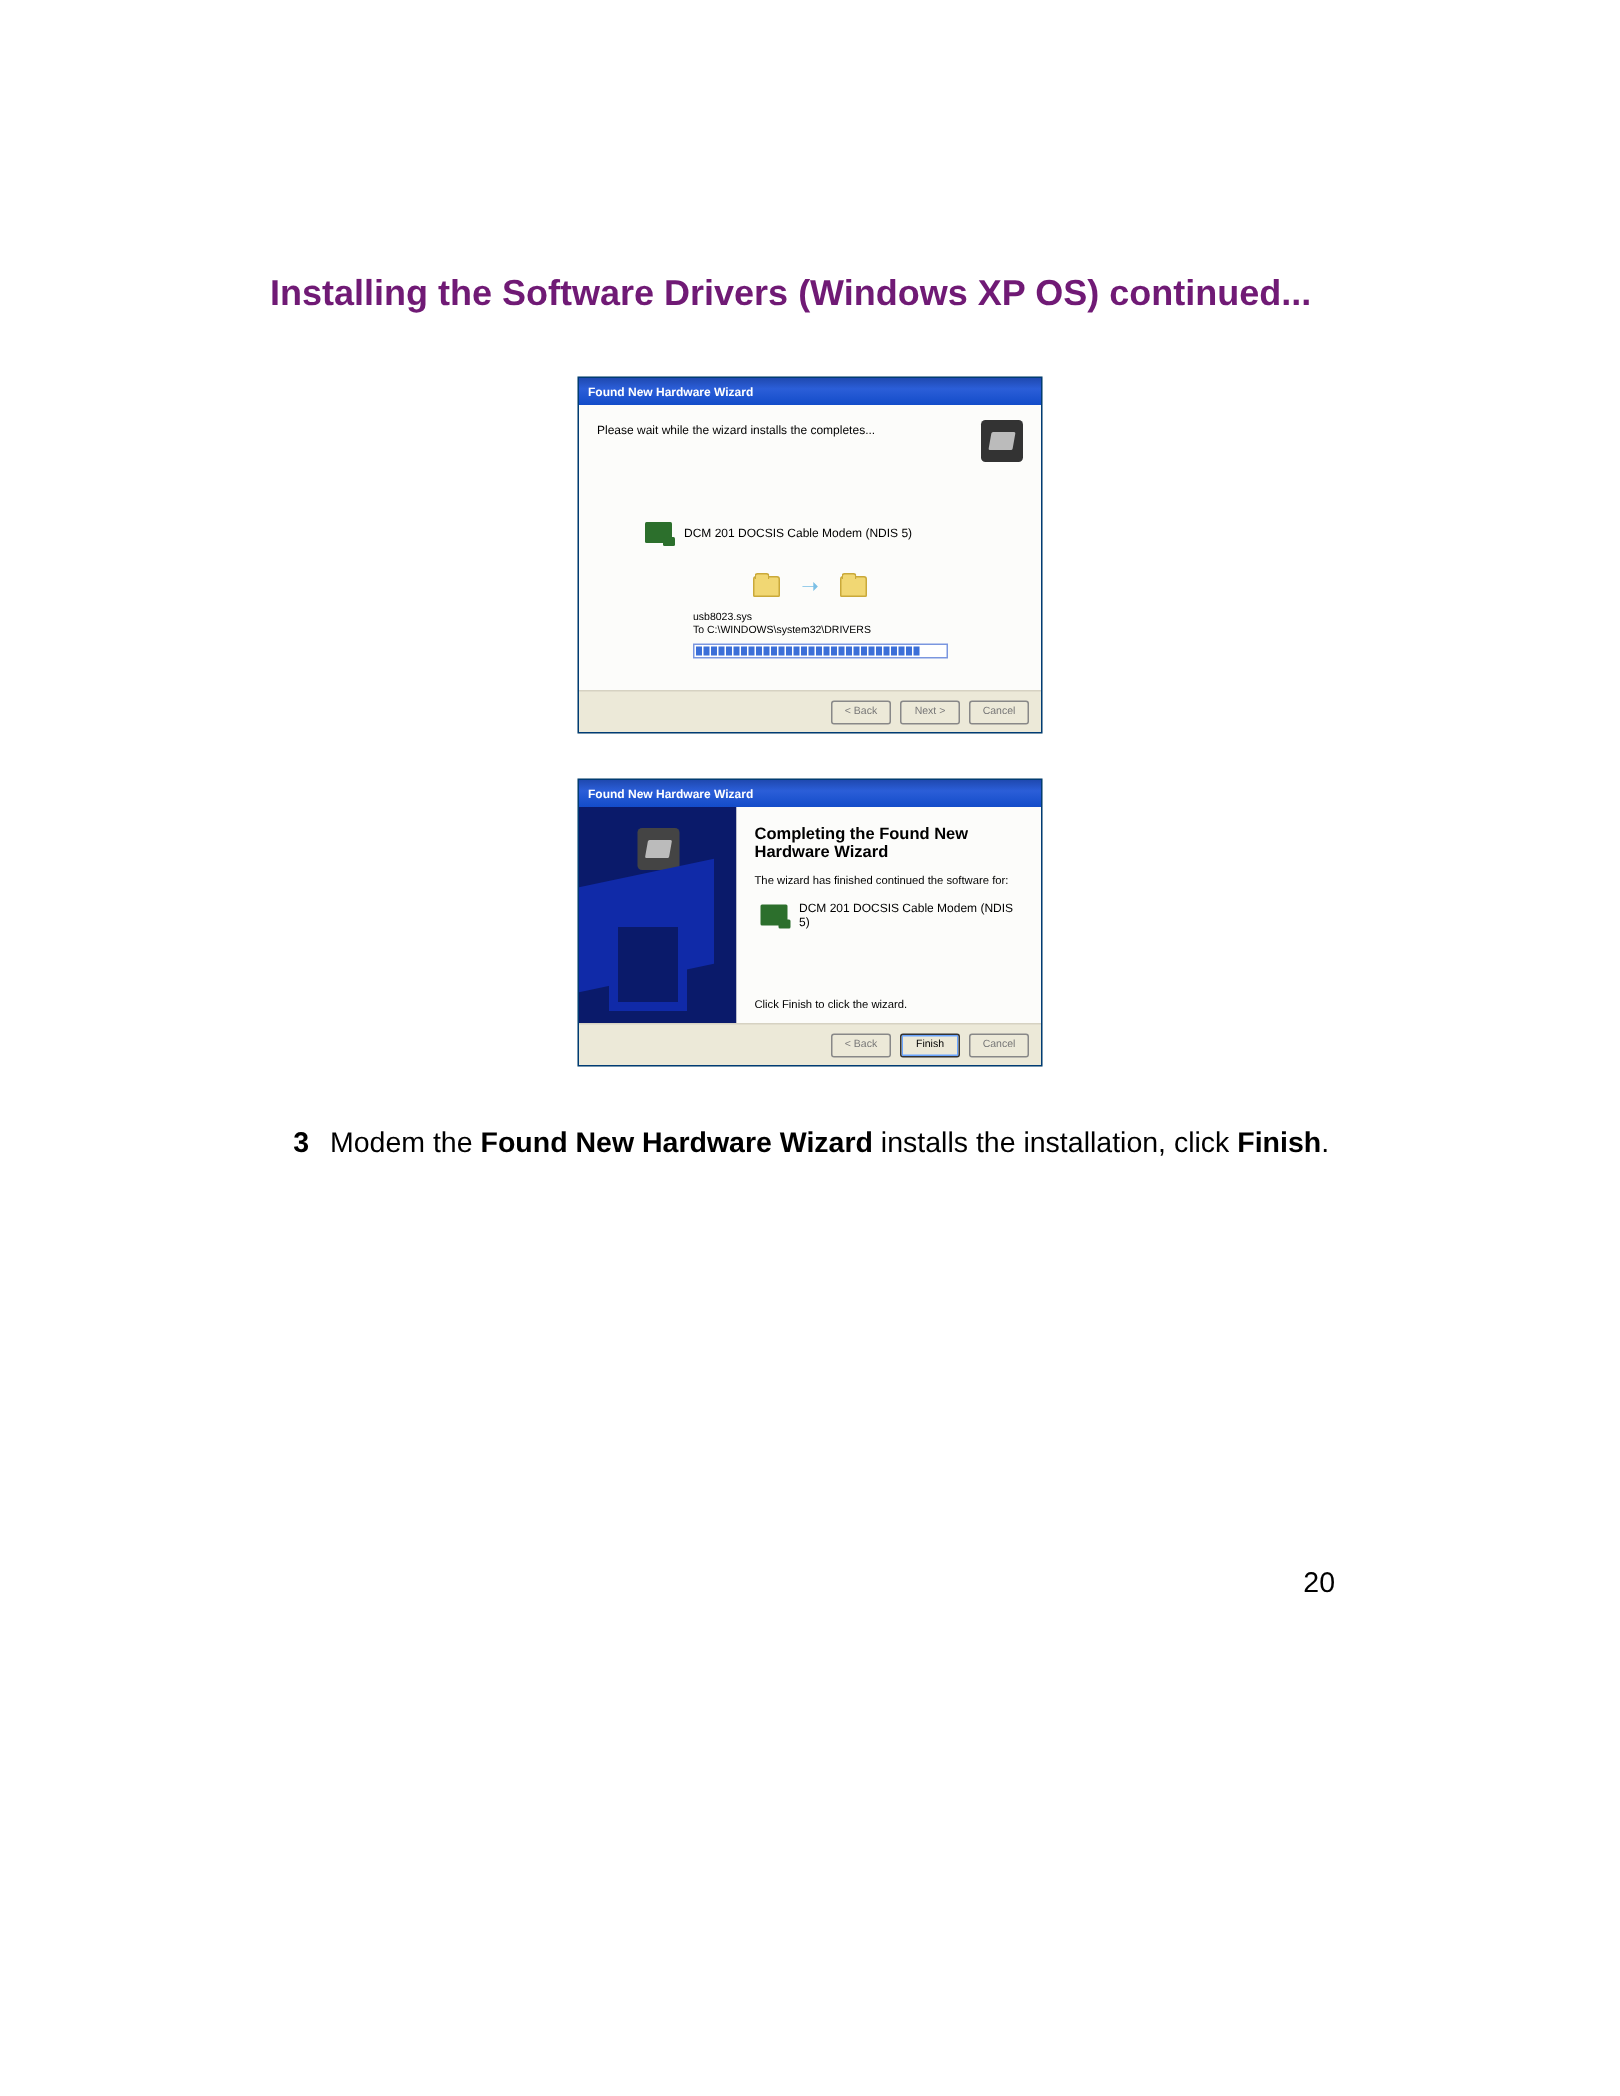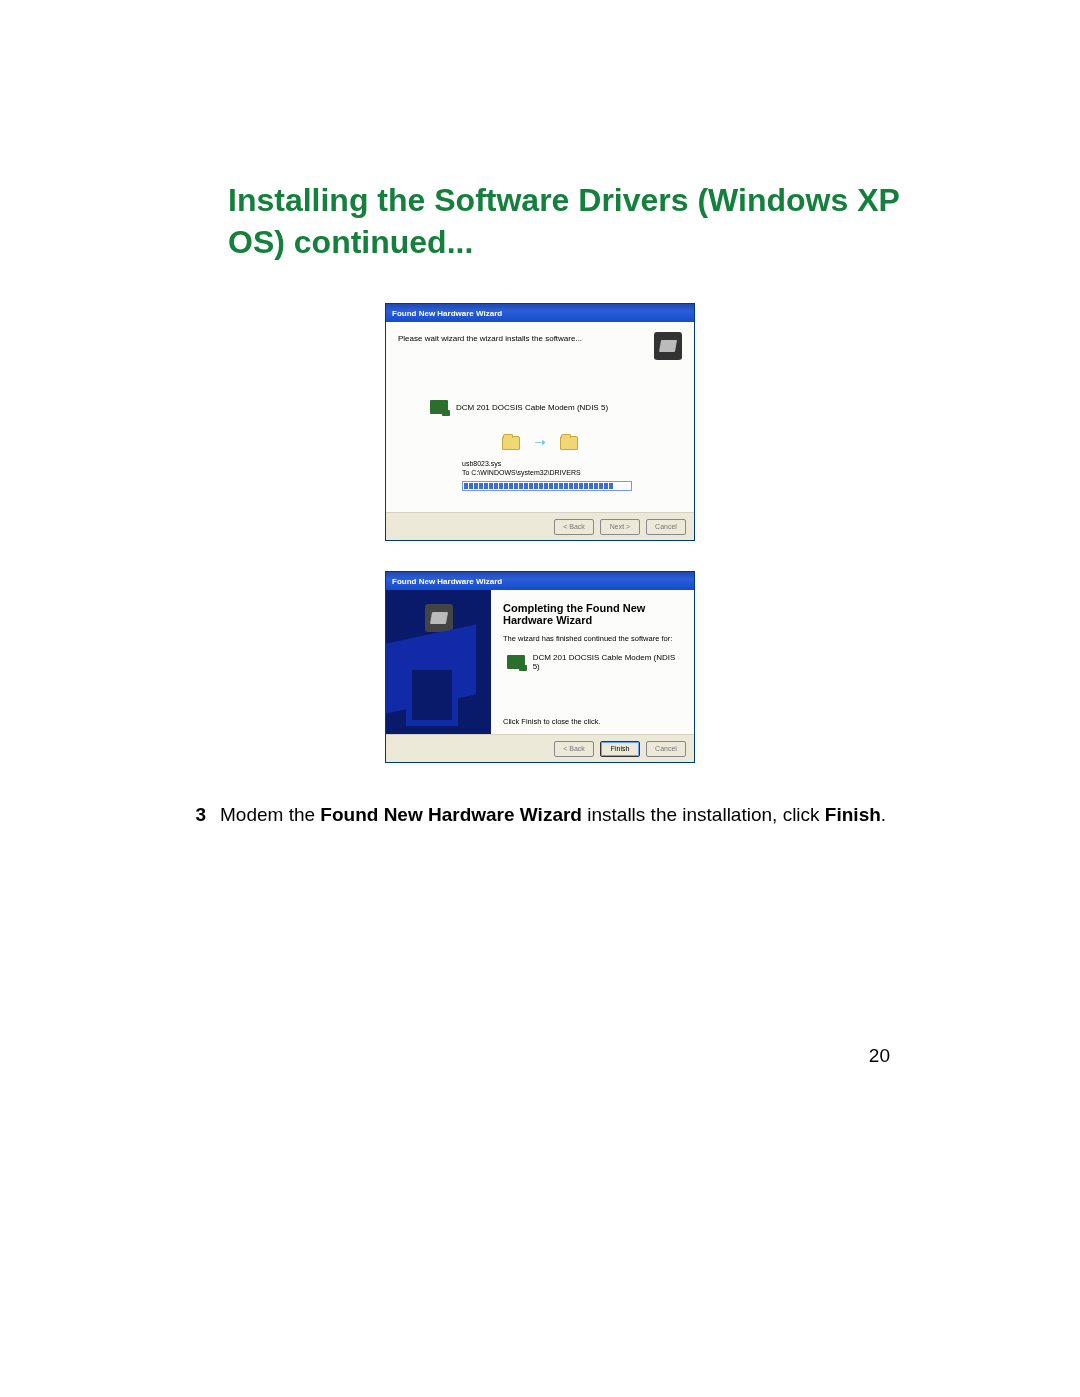--- a/index.html
+++ b/index.html
@@ -1,18 +1,18 @@
 <!DOCTYPE html>
 <html><head>
 <meta charset="utf-8">
 <style>
   * { box-sizing: border-box; margin: 0; padding: 0; }
   html, body { width: 1080px; height: 1397px; background: #fff; font-family: Arial, Helvetica, sans-serif; }
   .page { width: 1080px; height: 1397px; position: relative; padding: 180px 180px 0 180px; }
-  .heading { color: #15803d; font-weight: bold; font-size: 32px; line-height: 1.3; margin-bottom: 40px; margin-left: 48px; }
+  .heading { color: #701a75; font-weight: bold; font-size: 24px; line-height: 1.3; margin-bottom: 40px; }
   .figures { display: flex; flex-direction: column; align-items: center; gap: 30px; margin-bottom: 40px; }
 
   
   .wizard { width: 310px; background: #ece9d8; border: 1px solid #003c74; font-family: Tahoma, Arial, sans-serif; font-size: 8px; color: #000; }
   .titlebar { height: 18px; background: linear-gradient(to bottom, #1f49b0, #2b5ed8 40%, #134cc9); color: #fff; display: flex; align-items: center; padding: 0 6px; font-weight: bold; font-size: 8px; }
   .body-row { display: flex; }
   .wizard .content { flex: 1; background: #fcfcfa; position: relative; }
   .buttons { height: 28px; background: #ece9d8; border-top: 1px solid #d6d2c2; display: flex; justify-content: flex-end; align-items: center; gap: 6px; padding: 0 8px; }
   .btn { min-width: 40px; height: 16px; font-size: 7px; background: #ece9d8; border: 1px solid #888; border-radius: 2px; display: inline-flex; align-items: center; justify-content: center; color: #777; padding: 0 4px; }
   .btn.enabled { color: #000; border: 1px solid #333; box-shadow: 0 0 0 1px #6aa5ff inset; }
@@ -61,21 +61,21 @@
 <div class="page">
 
   <h1 class="heading">Installing the Software Drivers (Windows XP OS) continued...</h1>
 
   <div class="figures">
 
     <div class="wizard w1">
       <div class="titlebar">Found New Hardware Wizard</div>
       <div class="content">
         <div class="header-line">
-          <div class="instr">Please wait wizard the wizard installs the software...</div>
+          <div class="instr">Please wait while the wizard installs the completes...</div>
           <div class="hw-icon"></div>
         </div>
         <div class="device-row">
           <div class="net-icon"></div>
           <div>DCM 201 DOCSIS Cable Modem (NDIS 5)</div>
         </div>
         <div class="copy-row">
           <div class="folder"></div>
           <div class="arrow">➝</div>
           <div class="folder"></div>
@@ -131,21 +131,21 @@
           <div class="hw-icon"></div>
           <div class="blue-shape"></div>
         </div>
         <div class="content">
           <div class="complete-title">Completing the Found New Hardware Wizard</div>
           <div class="complete-sub">The wizard has finished continued the software for:</div>
           <div class="device-row2">
             <div class="net-icon"></div>
             <div>DCM 201 DOCSIS Cable Modem (NDIS 5)</div>
           </div>
-          <div class="close-hint">Click Finish to close the click.</div>
+          <div class="close-hint">Click Finish to click the wizard.</div>
         </div>
       </div>
       <div class="buttons">
         <span class="btn">&lt; Back</span>
         <span class="btn enabled">Finish</span>
         <span class="btn">Cancel</span>
       </div>
     </div>
 
   </div>

